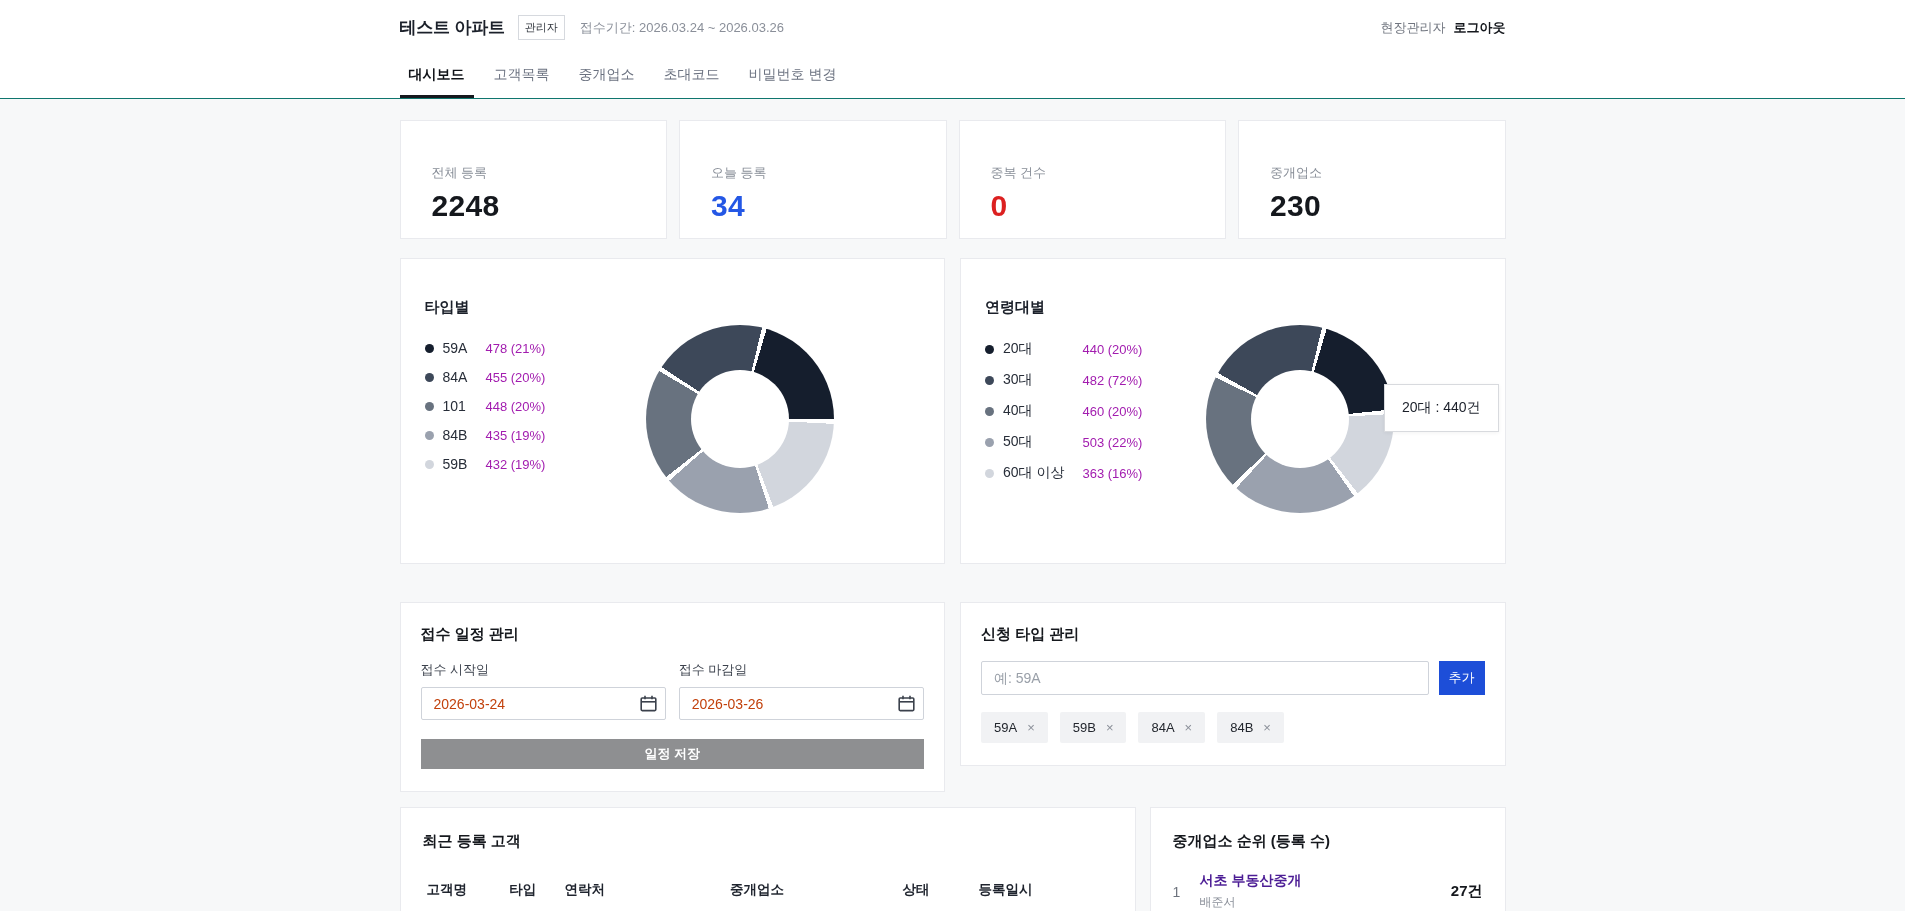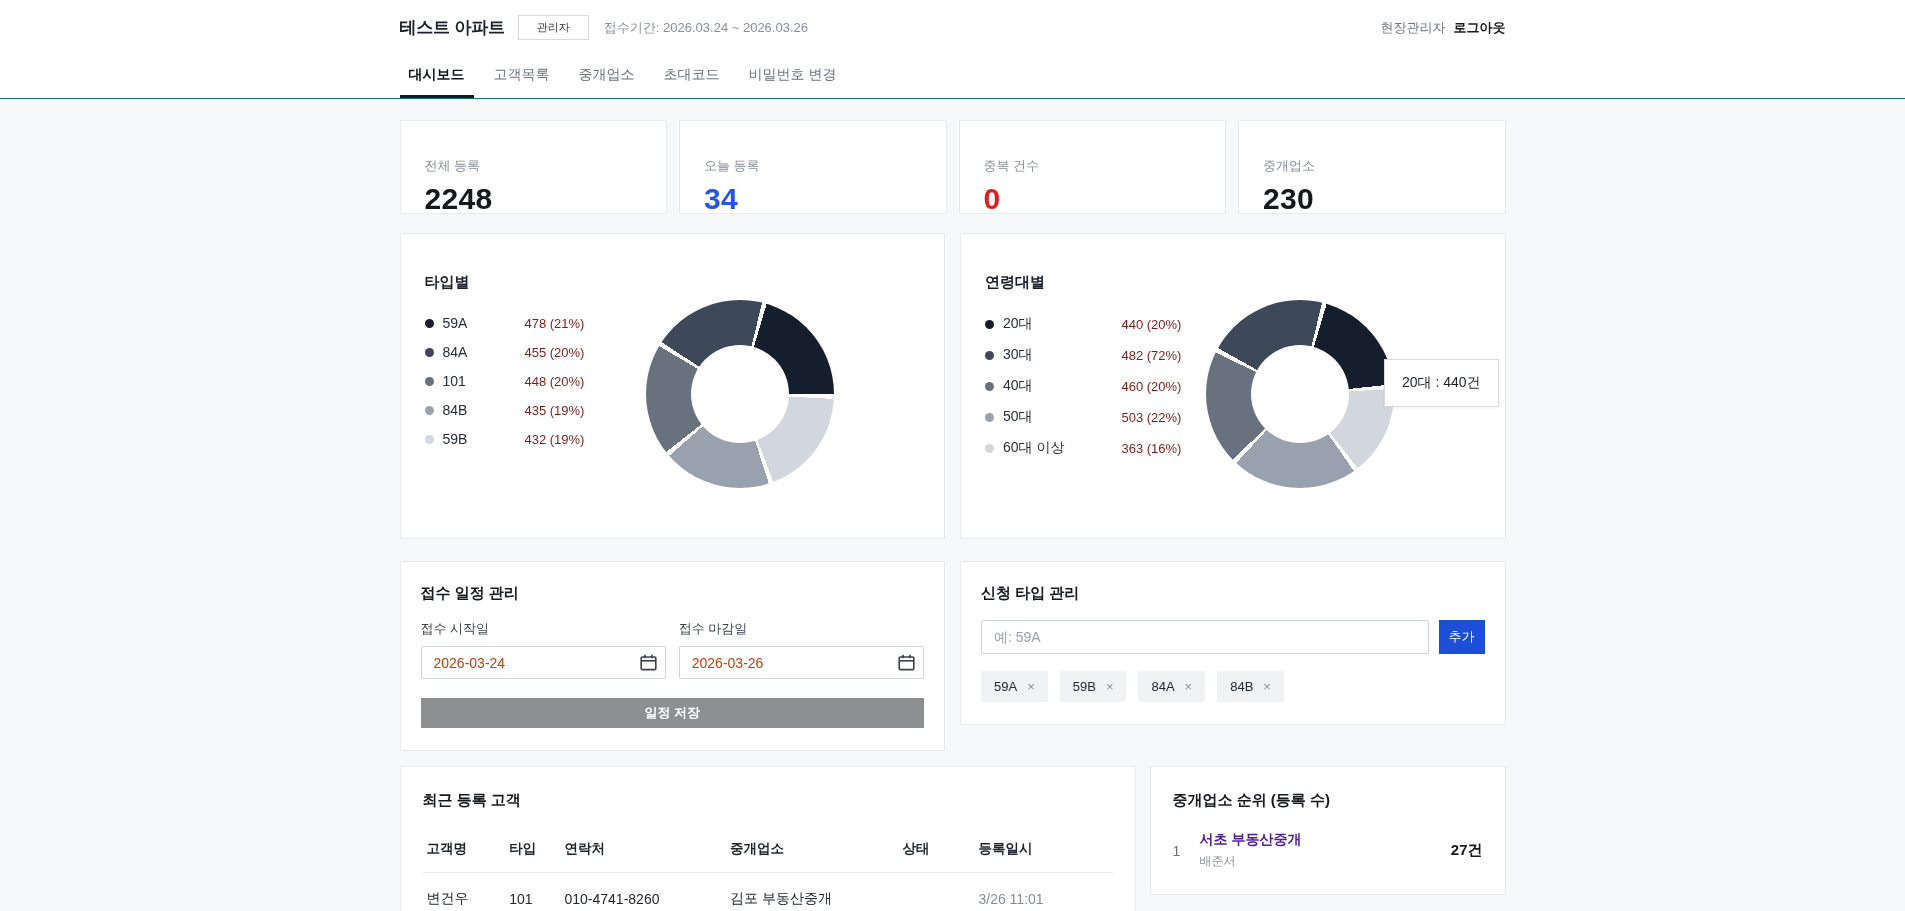--- a/index.html
+++ b/index.html
@@ -9,57 +9,57 @@
     font-family:"Liberation Sans","DejaVu Sans",sans-serif;
     color:#1b202a;
   }
   .container { width:1106px; margin:0 auto; }
 
   
   header { background:#fff; border-bottom:1px solid #0f766e; height:99px; }
   .header-inner { height:100%; display:flex; flex-direction:column; }
   .header-top { display:flex; align-items:center; padding-top:15px; }
   .brand { font-size:17px; font-weight:bold; letter-spacing:-0.2px; }
-  .badge-admin { border:1px solid #d6d9de; font-size:11px; padding:4px 18px; margin-left:13px; color:#30353d; background:#fff; }
+  .badge-admin { border:1px solid #d6d9de; font-size:11px; padding:4px 6px; margin-left:13px; color:#30353d; background:#fff; }
   .period { color:#8a8f99; font-size:13px; margin-left:15px; }
   .header-right { margin-left:auto; display:flex; align-items:center; gap:8px; }
   .site-mgr { color:#70757f; font-size:13px; cursor:pointer; }
   .logout { font-size:13px; font-weight:bold; color:#15181d; cursor:pointer; }
   .tabs { display:flex; margin-top:auto; }
   .tab { font-size:14px; color:#6b7280; padding:0 9px 11px; margin-right:11px; cursor:pointer; background:none; border:none;
          font-family:inherit; border-bottom:3px solid transparent; }
   .tab.active { color:#101318; font-weight:bold; border-bottom-color:#15181d; }
 
   
   .card { background:#fff; border:1px solid #e9eaee; }
 
   
   .stat-grid { display:grid; grid-template-columns:repeat(4,1fr); gap:12px; margin-top:21px; }
-  .stat-card { height:94px; padding:24px; }
+  .stat-card { height:119px; padding:31px; }
   .stat-label { color:#878d97; font-size:13px; margin-top:12px; }
   .stat-value { font-size:30px; font-weight:bold; margin-top:7px; letter-spacing:0.3px; }
 
   
   .chart-grid { display:grid; grid-template-columns:1fr 1fr; gap:15px; margin-top:19px; }
   .chart-card { height:306px; padding:24px; position:relative; }
   .chart-title { font-size:15px; font-weight:bold; margin-top:15px; }
   .chart-body { display:flex; margin-top:8px; }
   .legend { margin-top:15px; width:196px; display:grid; grid-template-columns:max-content max-content;
             column-gap:18px; row-gap:13px; align-content:start; }
   .legend-name { display:flex; align-items:center; gap:9px; font-size:14px; color:#272d38; }
   .dot { width:9px; height:9px; border-radius:50%; flex:none; }
-  .legend-val { color:#7f1d1d; font-size:13px; align-self:center;margin-left:39px; }
+  .legend-val { color:#a21caf; font-size:13px; align-self:center; }
   .donut-area { flex:1; padding-left:25px; }
   .donut { width:188px; height:188px; border-radius:50%; position:relative; }
   .donut::after { content:""; position:absolute; inset:45px; background:#fff; border-radius:50%; }
   .chart-tooltip { position:absolute; left:423px; top:125px; z-index:3; background:#fff; border:1px solid #d8dade;
                    padding:14px 17px; font-size:14px; color:#1b202a; box-shadow:0 1px 4px rgba(0,0,0,0.05); white-space:nowrap; }
 
   
-  .form-grid { display:grid; grid-template-columns:1fr 1fr; gap:15px; margin-top:22px; align-items:start; }
+  .form-grid { display:grid; grid-template-columns:1fr 1fr; gap:15px; margin-top:38px; align-items:start; }
   .form-card { padding:22px 20px; }
   .section-title { font-size:15px; font-weight:bold; color:#15181d; }
   .date-row { display:flex; gap:13px; margin-top:17px; }
   .date-field { flex:1; }
   .field-label { font-size:13px; color:#3b414c; margin-bottom:8px; }
   .input-wrap { position:relative; }
   .text-input { width:100%; height:33px; border:1px solid #cfd3da; background:#fff; padding:0 12px;
                 font-size:14px; color:#c2410c; font-family:inherit; border-radius:2px; }
   .date-input { padding-right:34px; }
   .cal-icon { position:absolute; right:9px; top:8px; width:17px; height:17px; cursor:pointer; }

